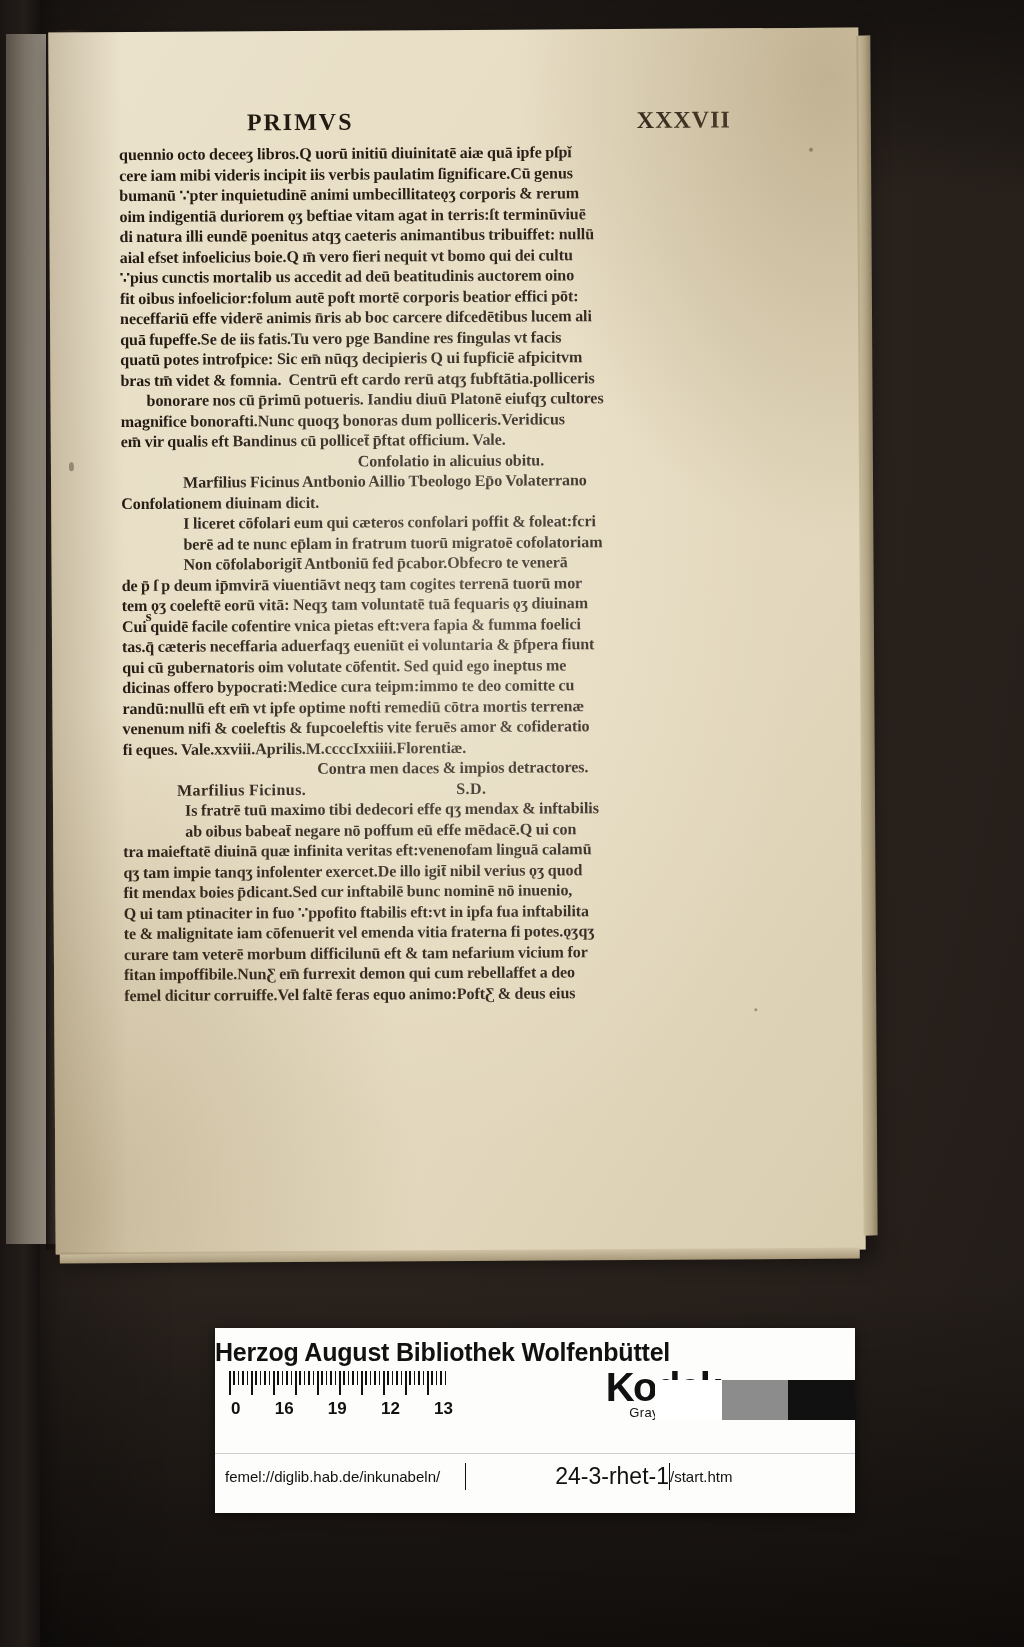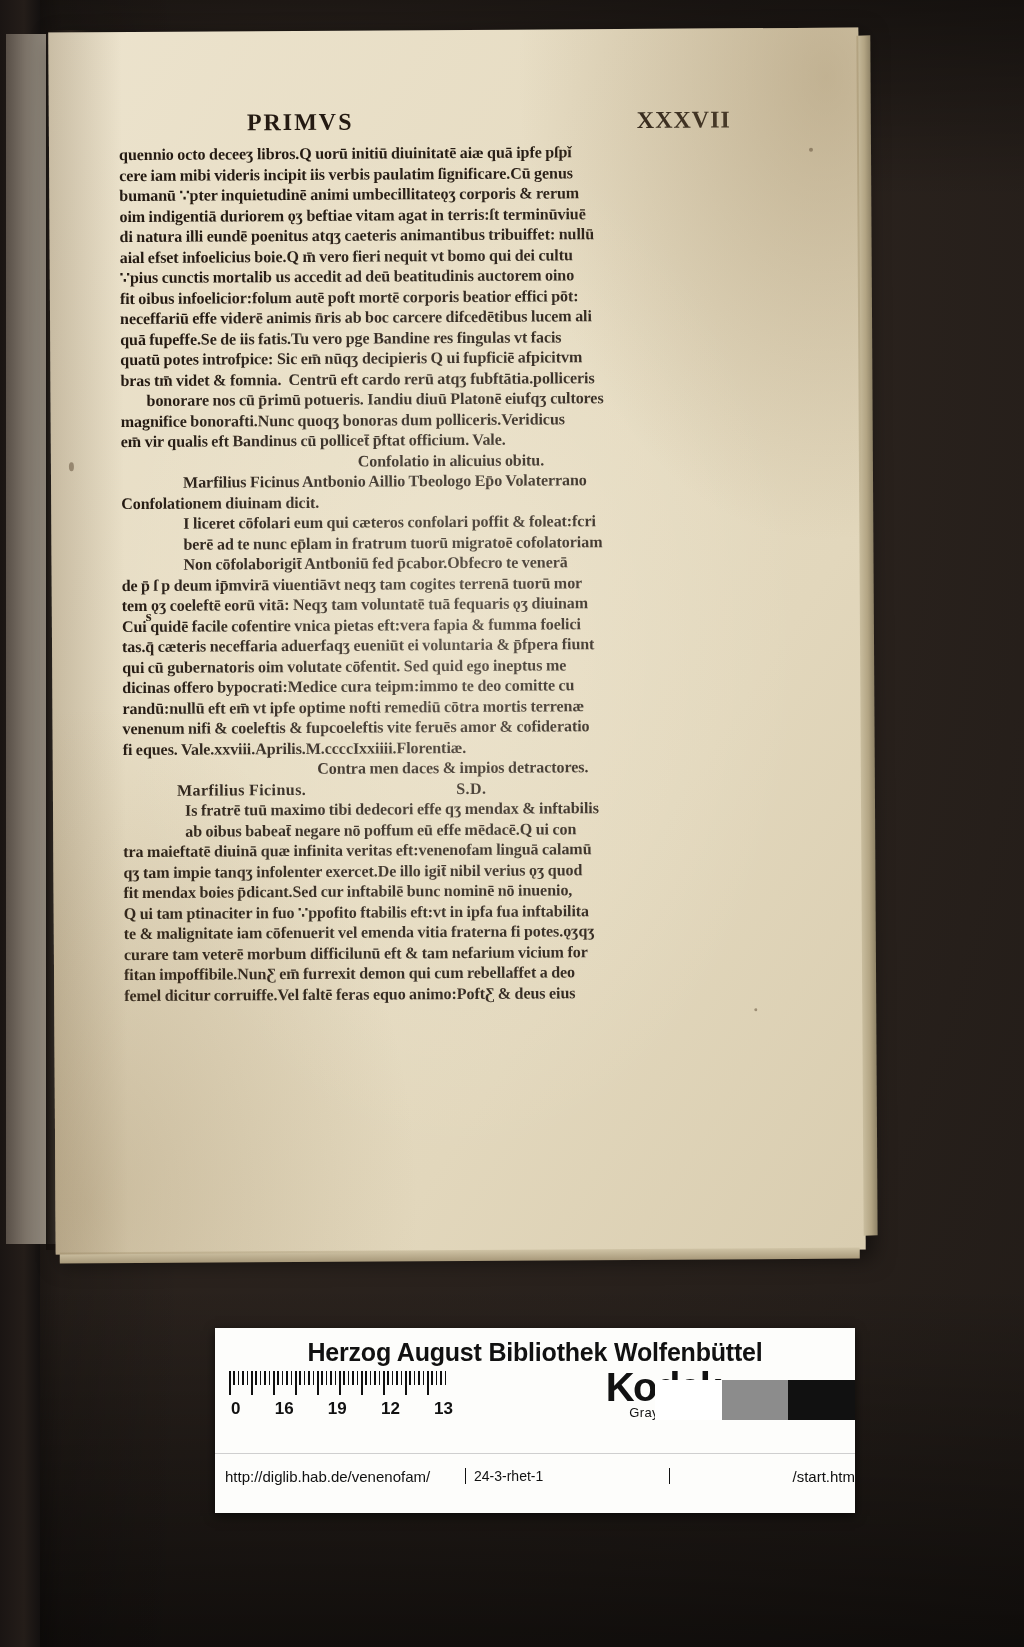--- a/index.html
+++ b/index.html
@@ -158,21 +158,20 @@
     left: 215px;
     top: 1328px;
     width: 640px;
     height: 185px;
     background: #fdfdfb;
     box-shadow: 0 3px 10px rgba(0,0,0,0.6);
     color: #111;
     font-family: "Liberation Sans", sans-serif;
   }
   .label-title {
-    text-align: center;
     font-weight: 700;
     font-size: 25px;
     letter-spacing: -0.2px;
     padding-top: 10px;
   }
   .label-mid {
     display: flex;
     align-items: flex-start;
     height: 86px;
   }
@@ -231,29 +230,28 @@
     height: 44px;
     font-size: 15px;
   }
   .url-left {
     width: 250px;
     padding-left: 10px;
     box-sizing: border-box;
   }
   .shelfmark {
     flex: 1;
-    text-align: left;
+    text-align: right;
     border-left: 1px solid #111;
     border-right: 1px solid #111;
-    font-size: 14px;
-    padding-left: 8px;
+    font-size: 23px;
   }
   .url-right {
     width: 185px;
-    text-align: right;
+    text-align: left;
   }
 </style>
 </head>
 <body>
 
 <div class="photo-bg"></div>
 <div class="bg-vignette"></div>
 <div class="left-gutter"></div>
 <div class="facing-page"></div>
 <div class="spine-shadow"></div>
@@ -390,17 +388,17 @@
       <div class="kodak-word">Kodak</div>
       <div class="kodak-sub">Gray Scale</div>
     </div>
     <div class="gray-patches" id="gray-patches">
         <div style="background: rgb(255, 255, 255);"></div>
         <div style="background: rgb(140, 140, 140);"></div>
         <div style="background: rgb(17, 17, 17);"></div>
       </div>
   </div>
   <div class="label-bottom">
-    <div class="url-left">http://diglib.hab.de/venenofam/</div>
+    <div class="url-left">femel://diglib.hab.de/inkunabeln/</div>
     <div class="shelfmark">24-3-rhet-1</div>
     <div class="url-right">/start.htm</div>
   </div>
 </div>
 
 </body></html>

